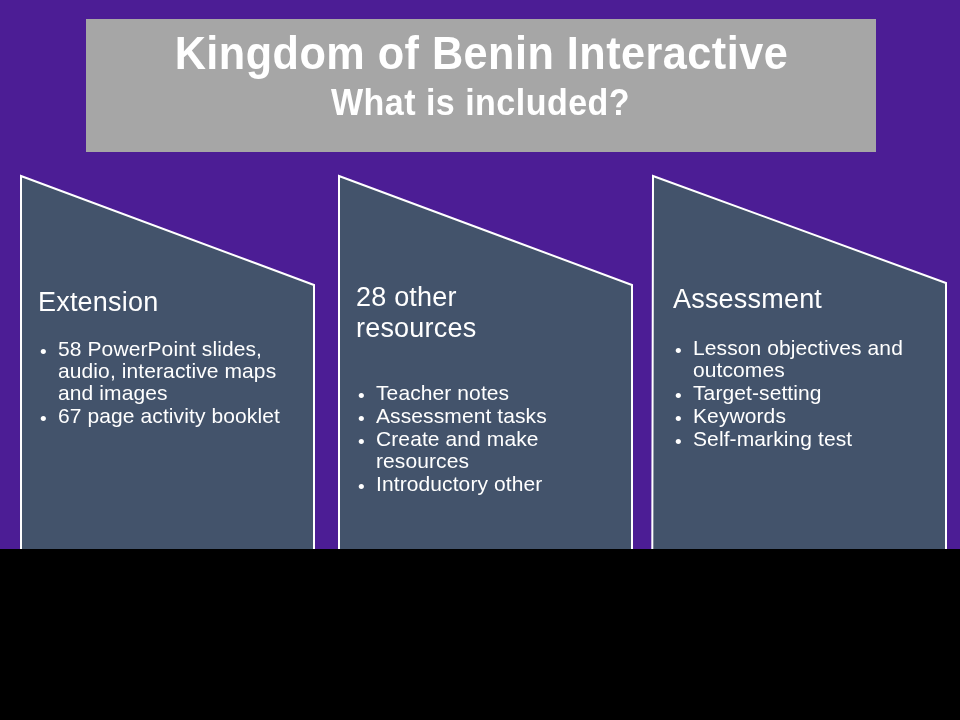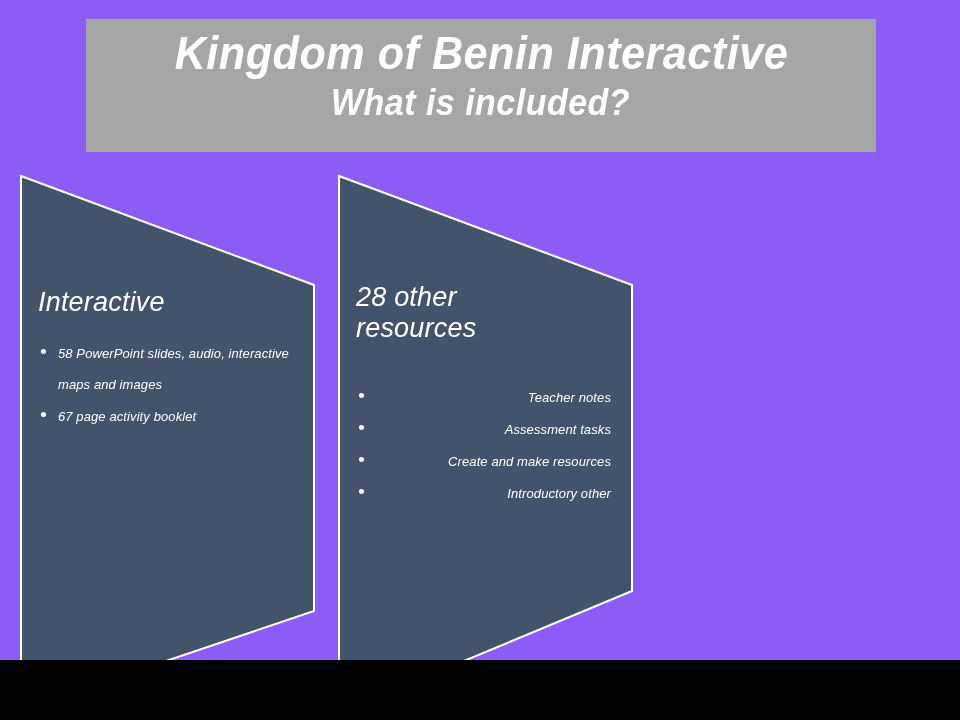--- a/index.html
+++ b/index.html
@@ -3,25 +3,24 @@
 <meta charset="utf-8">
 <style>
   html, body {
     margin: 0;
     padding: 0;
     background: #000000;
   }
   #slide {
     position: relative;
     width: 960px;
-    height: 660px;
-    background: #8b5cf6;
+    height: 549px;
+    background: #4c1d95;
     overflow: hidden;
     font-family: "Liberation Sans", sans-serif;
-    font-style: italic;
   }
 
   
   #title-banner {
     position: absolute;
     left: 86px;
     top: 19px;
     width: 790px;
     height: 133px;
     background: #a6a6a6;
@@ -90,22 +89,22 @@
   .bullet-list {
     position: absolute;
     list-style: none;
     margin: 0;
     padding: 0;
   }
   .bullet-item {
     position: relative;
     color: #ffffff;
     font-family: "Liberation Sans", sans-serif;
-    font-size: 13px;
-    line-height: 31px;
+    font-size: 21px;
+    line-height: 22px;
     letter-spacing: 0.1px;
     padding-left: 20px;
     margin-bottom: 1px;
   }
   .bullet-item::before {
     content: "\2022";
     position: absolute;
     left: 2px;
     top: 0;
     font-size: 19px;
@@ -113,42 +112,42 @@
     color: #ffffff;
   }
 
   
   #panel-powerpoint { left: 8px; }
   #panel-powerpoint .panel-heading { left: 30px; top: 117px; }
   #panel-powerpoint .bullet-list { left: 30px; top: 168px; width: 262px; }
 
   #panel-resources { left: 326px; }
   #panel-resources .panel-heading { left: 30px; top: 112px; width: 200px; }
-  #panel-resources .bullet-list { left: 30px; top: 212px; width: 255px; text-align: right; }
+  #panel-resources .bullet-list { left: 30px; top: 212px; width: 255px; }
 
   #panel-assessment { left: 640px; }
   #panel-assessment .panel-heading { left: 33px; top: 114px; }
   #panel-assessment .bullet-list { left: 33px; top: 167px; width: 270px; }
 </style>
 </head>
 <body>
 
 <div id="slide">
 
   <div id="title-banner">
     <div id="title-line-1">Kingdom of Benin Interactive</div>
     <div id="title-line-2">What is included?</div>
   </div>
 
   <div class="panel" id="panel-powerpoint">
     <svg viewBox="0 0 310 550" preserveAspectRatio="none">
       <polygon points="13,6 306,115 306,441 13,540" fill="#43536b" stroke="#ffffff" stroke-width="2"></polygon>
     </svg>
     <div class="panel-content">
-      <div class="panel-heading">Interactive</div>
+      <div class="panel-heading">Extension</div>
       <ul class="bullet-list">
         <li class="bullet-item">58 PowerPoint slides, audio, interactive maps and images</li>
         <li class="bullet-item">67 page activity booklet</li>
       </ul>
     </div>
   </div>
 
   <div class="panel" id="panel-resources">
     <svg viewBox="0 0 310 550" preserveAspectRatio="none">
       <polygon points="13,6 306,115 306,421 13,543" fill="#43536b" stroke="#ffffff" stroke-width="2"></polygon>
@@ -157,14 +156,28 @@
       <div class="panel-heading">28 other resources</div>
       <ul class="bullet-list">
         <li class="bullet-item">Teacher notes</li>
         <li class="bullet-item">Assessment tasks</li>
         <li class="bullet-item">Create and make resources</li>
         <li class="bullet-item">Introductory other</li>
       </ul>
     </div>
   </div>
 
+  <div class="panel" id="panel-assessment">
+    <svg viewBox="0 0 310 550" preserveAspectRatio="none">
+      <polygon points="13,6 306,113 306,435 12,540" fill="#43536b" stroke="#ffffff" stroke-width="2"></polygon>
+    </svg>
+    <div class="panel-content">
+      <div class="panel-heading">Assessment</div>
+      <ul class="bullet-list">
+        <li class="bullet-item">Lesson objectives and outcomes</li>
+        <li class="bullet-item">Target-setting</li>
+        <li class="bullet-item">Keywords</li>
+        <li class="bullet-item">Self-marking test</li>
+      </ul>
+    </div>
+  </div>
 
 </div>
 
 </body></html>

